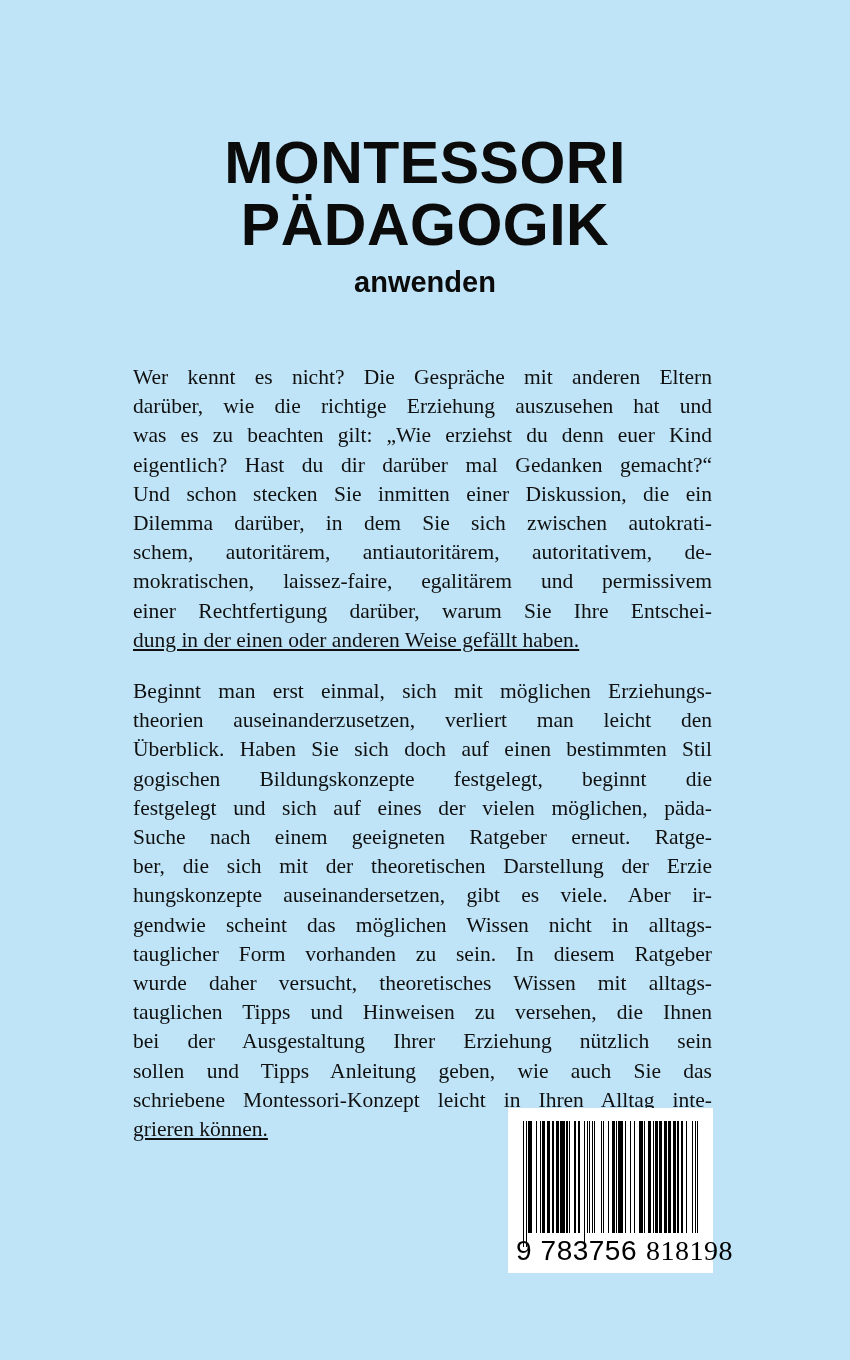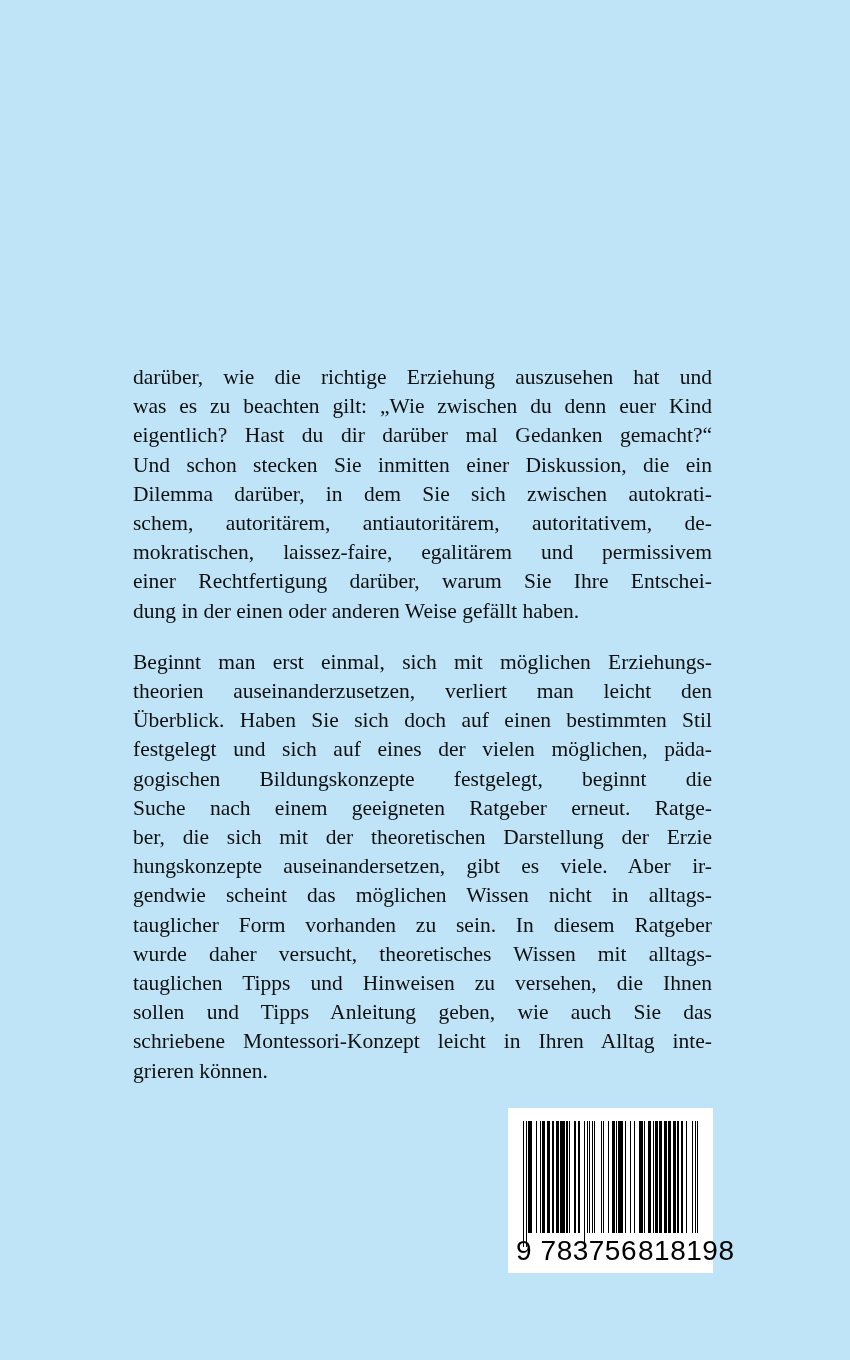--- a/index.html
+++ b/index.html
@@ -69,20 +69,21 @@
   
   .ln {
     display: block;
     text-align: justify;
     text-align-last: justify;
     white-space: pre;
   }
   .ln.last {
     text-align: right;
     text-align-last: left;
+    text-decoration: underline;
   }
 
   
   .barcode-panel {
     position: absolute;
     left: 508px;
     top: 1108px;
     width: 205px;
     height: 165px;
     background: #ffffff;
@@ -119,54 +120,62 @@
     align-items: baseline;
     white-space: pre;
   }
   .barcode-digits .lead {
     margin-right: 9px;
   }
   .barcode-digits .grp {
     letter-spacing: 0.5px;
   }
   .barcode-digits .grp + .grp {
-    margin-left: 1px;
+    margin-left: 9px;
+    font-family: Liberation Serif, serif;
   }
 </style>
 </head>
 <body>
 
 <div class="cover">
 
+  <div class="title-block">
+    <div class="title-line">MONTESSORI</div>
+    <div class="title-line">PÄDAGOGIK</div>
+    <div class="subtitle-line">anwenden</div>
+  </div>
 
   <div class="blurb">
     <p class="para">
+        <span class="ln">Wer kennt es nicht? Die Gespräche mit anderen Eltern</span>
         <span class="ln">darüber, wie die richtige Erziehung auszusehen hat und</span>
-        <span class="ln">was es zu beachten gilt: „Wie zwischen du denn euer Kind</span>
+        <span class="ln">was es zu beachten gilt: „Wie erziehst du denn euer Kind</span>
         <span class="ln">eigentlich? Hast du dir darüber mal Gedanken gemacht?“</span>
         <span class="ln">Und schon stecken Sie inmitten einer Diskussion, die ein</span>
         <span class="ln">Dilemma darüber, in dem Sie sich zwischen autokrati-</span>
         <span class="ln">schem, autoritärem, antiautoritärem, autoritativem, de-</span>
         <span class="ln">mokratischen, laissez-faire, egalitärem und permissivem</span>
         <span class="ln">einer Rechtfertigung darüber, warum Sie Ihre Entschei-</span>
         <span class="ln last">dung in der einen oder anderen Weise gefällt haben.</span>
       </p>
     <p class="para">
         <span class="ln">Beginnt man erst einmal, sich mit möglichen Erziehungs-</span>
         <span class="ln">theorien auseinanderzusetzen, verliert man leicht den</span>
         <span class="ln">Überblick. Haben Sie sich doch auf einen bestimmten Stil</span>
+        <span class="ln">gogischen Bildungskonzepte festgelegt, beginnt die</span>
         <span class="ln">festgelegt und sich auf eines der vielen möglichen, päda-</span>
-        <span class="ln">gogischen Bildungskonzepte festgelegt, beginnt die</span>
         <span class="ln">Suche nach einem geeigneten Ratgeber erneut. Ratge-</span>
         <span class="ln">ber, die sich mit der theoretischen Darstellung der Erzie</span>
         <span class="ln">hungskonzepte auseinandersetzen, gibt es viele. Aber ir-</span>
         <span class="ln">gendwie scheint das möglichen Wissen nicht in alltags-</span>
         <span class="ln">tauglicher Form vorhanden zu sein. In diesem Ratgeber</span>
         <span class="ln">wurde daher versucht, theoretisches Wissen mit alltags-</span>
         <span class="ln">tauglichen Tipps und Hinweisen zu versehen, die Ihnen</span>
+        <span class="ln">bei der Ausgestaltung Ihrer Erziehung nützlich sein</span>
         <span class="ln">sollen und Tipps Anleitung geben, wie auch Sie das</span>
         <span class="ln">schriebene Montessori-Konzept leicht in Ihren Alltag inte-</span>
         <span class="ln last">grieren können.</span>
       </p>
   </div>
 
   <div class="barcode-panel">
     <div class="barcode-bars">
         <span class="bar guard" style="width: 1.28px;"></span>
         <span class="sp" style="width: 1.28px;"></span>

